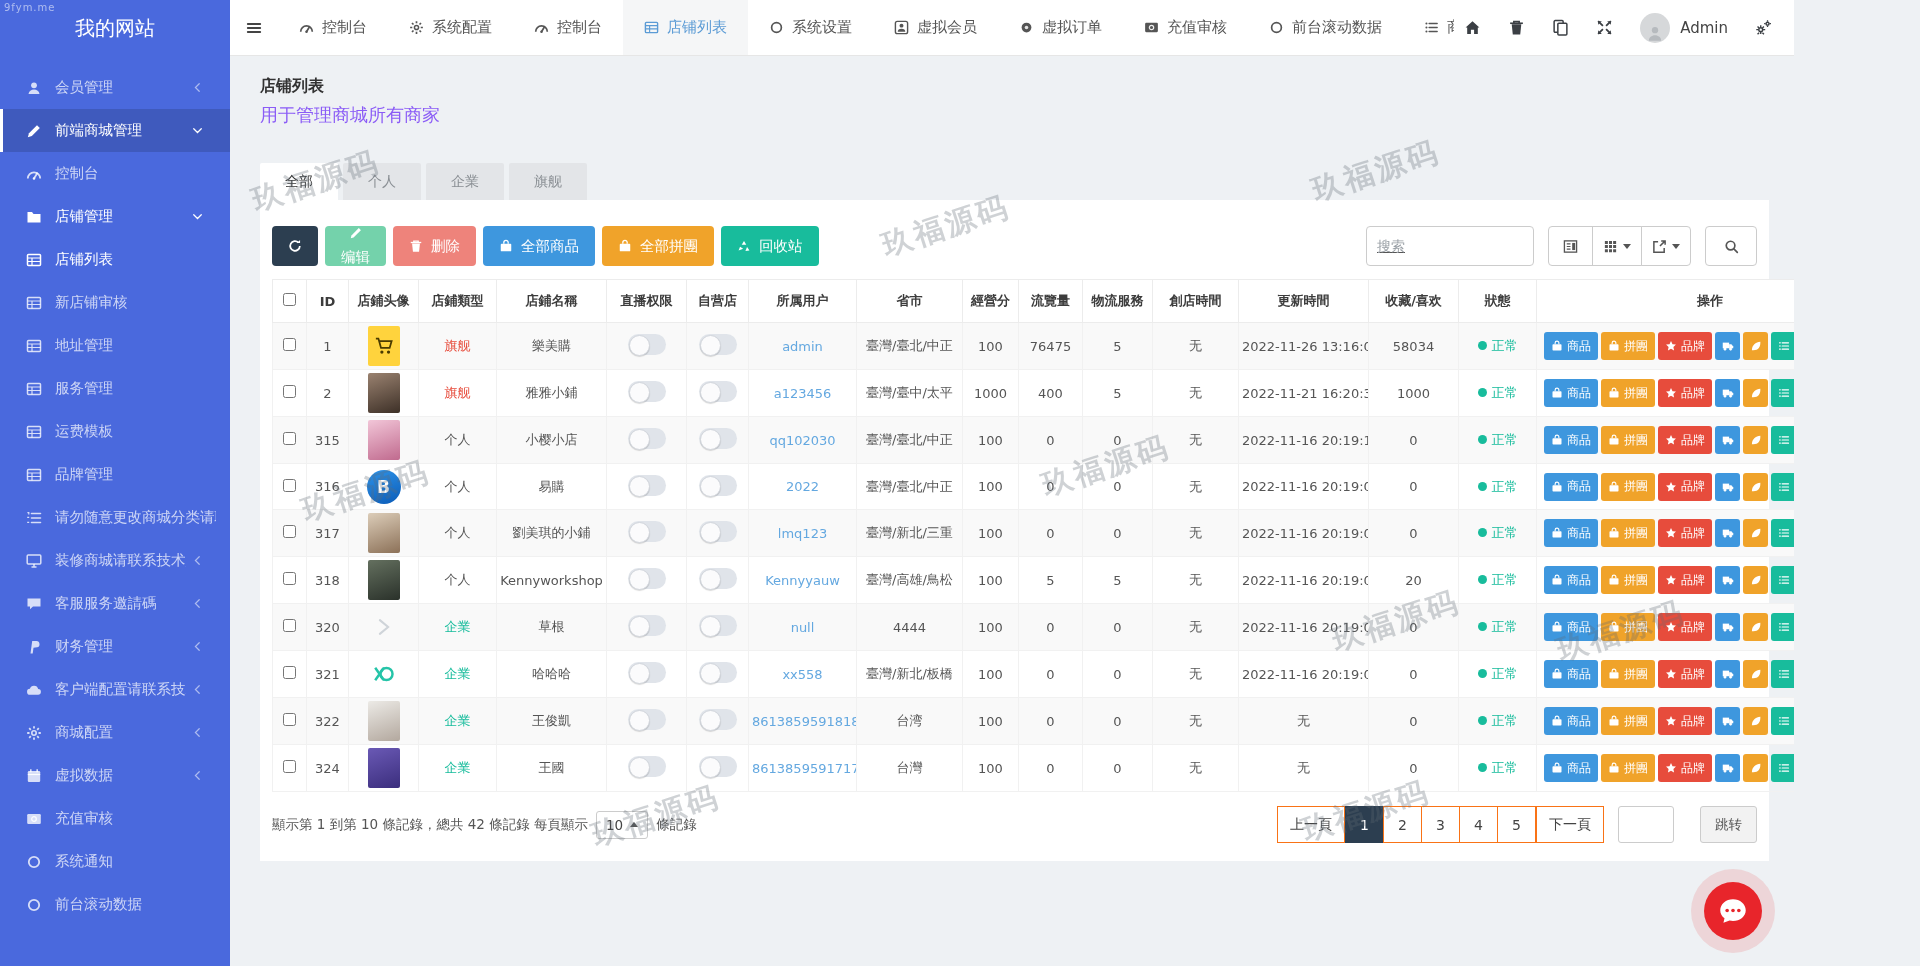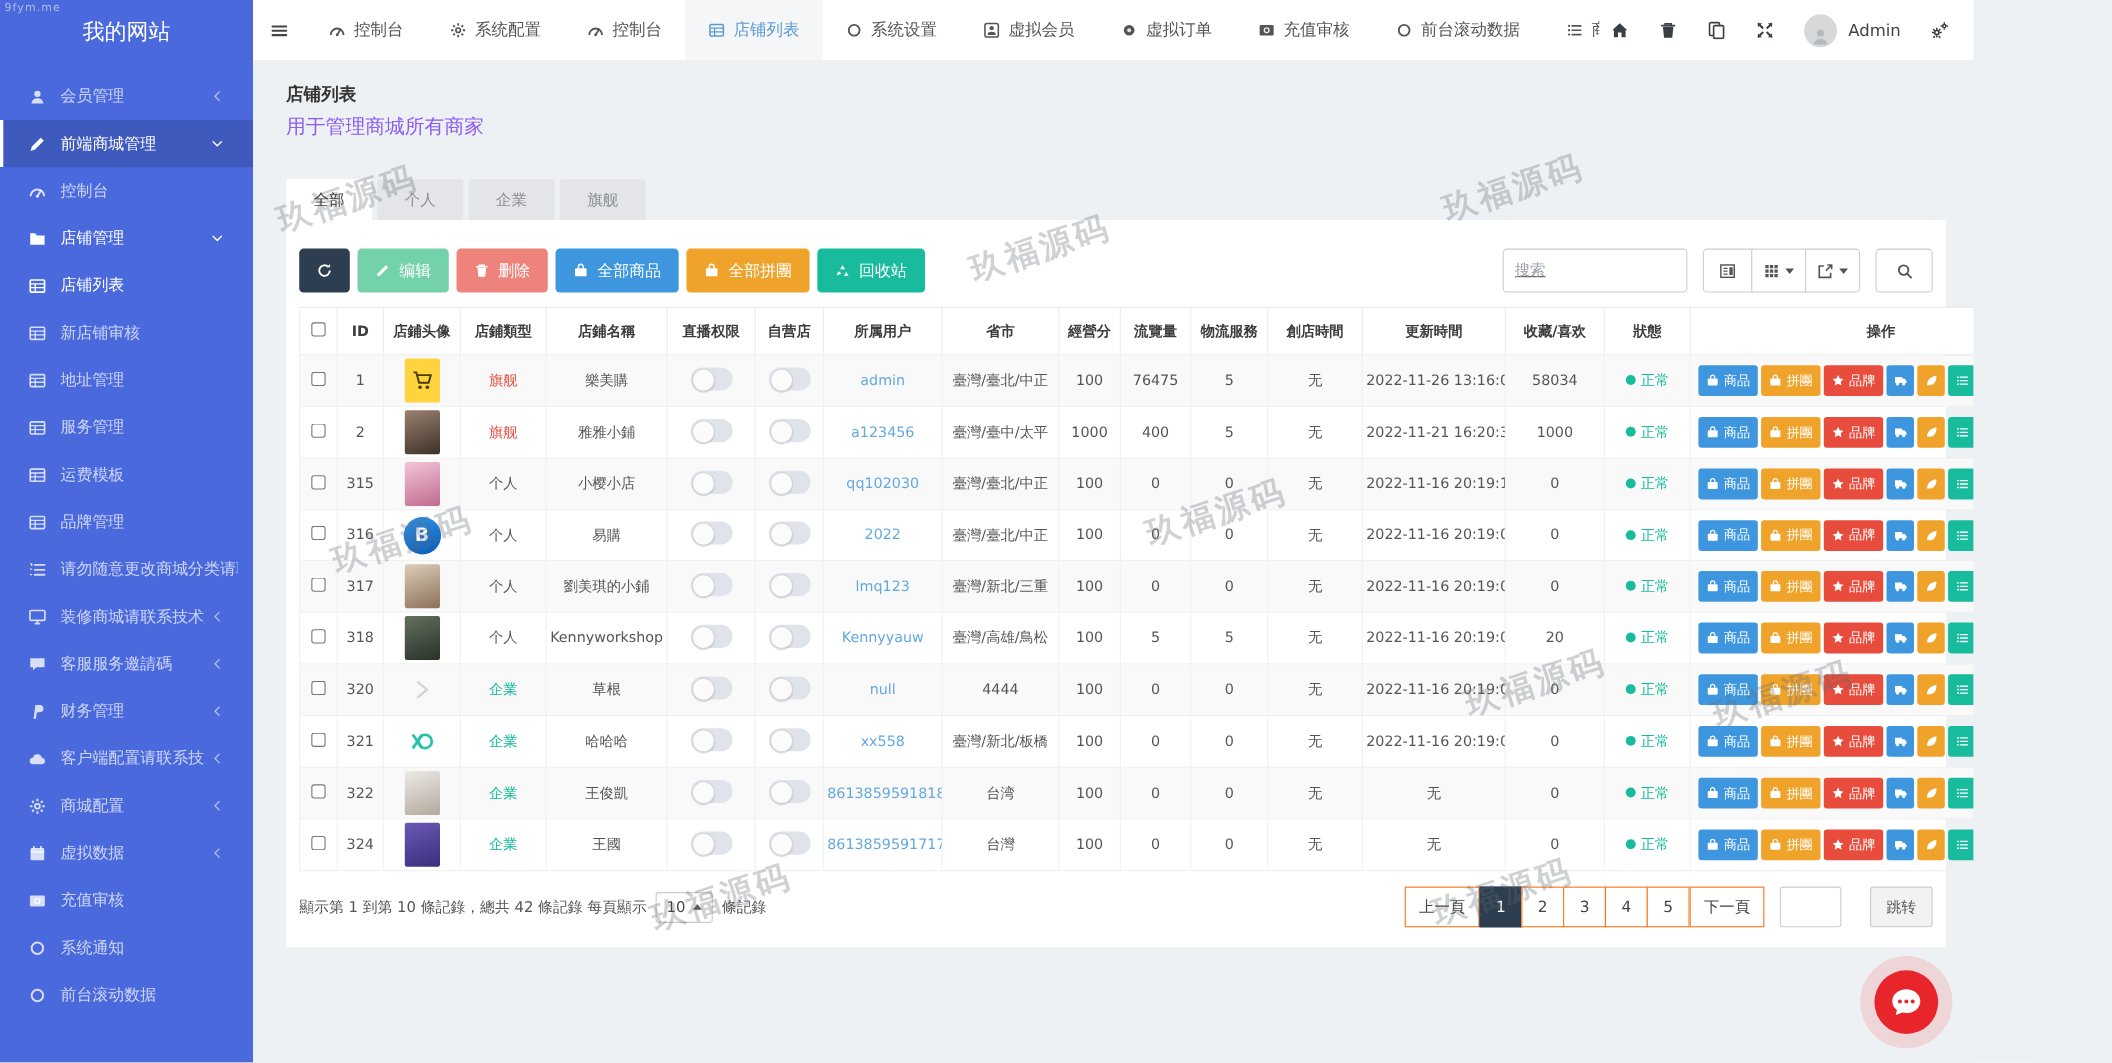--- a/index.html
+++ b/index.html
@@ -3,21 +3,21 @@
 <meta charset="utf-8">
 <style>
   * { margin:0; padding:0; box-sizing:border-box; }
   html,body { width:1920px; height:966px; overflow:hidden; background:#eef1f4;
     font-family:"DejaVu Sans","Liberation Sans",sans-serif; font-size:13px; color:#555; }
   .app { display:flex; width:1794px; height:966px; }
 
   
   .sidebar { width:230px; min-width:230px; background:#4a69dd; color:#fff; position:relative; overflow:hidden; }
   .corner-mark { position:absolute; top:2px; left:4px; font-size:10px; color:rgba(255,255,255,.55); letter-spacing:1px; }
-  .sidebar-title { height:56px; line-height:56px; text-align:center; font-size:20px; color:#fff; font-weight:500; }
+  .sidebar-title { height:56px; line-height:56px; text-align:center; font-size:20px; color:#fff; font-weight:500;font-family:Liberation Serif, serif; }
   .side-menu { margin-top:10px; }
   .side-item { height:43px; display:flex; align-items:center; padding:0 14px 0 26px; cursor:pointer;
     color:rgba(255,255,255,.72); font-size:14.5px; white-space:nowrap; overflow:hidden; }
   .side-item .ic { font-size:16px; margin-right:13px; color:rgba(255,255,255,.78); flex:0 0 auto; }
   .side-item .lbl { flex:1 1 auto; overflow:hidden; }
   .side-item .chev { font-size:11px; color:rgba(255,255,255,.55); flex:0 0 auto; margin-left:6px; }
   .side-item.bright { color:#fff; font-weight:500; }
   .side-item.bright .ic { color:#fff; }
   .side-item.active { background:rgba(0,0,0,.14); box-shadow:inset 3px 0 0 #fff; }
 
@@ -46,21 +46,21 @@
     font-size:14px; border-radius:2px 2px 0 0; cursor:pointer; }
   .ftab.active { background:#fff; color:#333; }
 
   .card { background:#fff; padding:26px 12px 18px; }
 
   .toolbar { display:flex; align-items:center; margin-bottom:13px; }
   .btn { display:inline-flex; align-items:center; justify-content:center; gap:8px; border:none; border-radius:4px;
     color:#fff; font-size:14.5px; height:40px; padding:0 16px; cursor:pointer; margin-right:7px;
     font-family:inherit; }
   .btn .ic { font-size:14px; }
-  .btn.dark{background:#2c3e50;} .btn.green-light{background:#74d2ab;} .btn.red-light{background:#ee837b;}
+  .btn.dark{background:#2c3e50;} .btn.green-light{background:#74d2ab;flex-direction:column;} .btn.red-light{background:#ee837b;}
   .btn.blue{background:#3e97de;} .btn.orange{background:#f0a32a;} .btn.teal{background:#18bc9c;}
   .toolbar-right { margin-left:auto; display:flex; align-items:center;text-decoration:underline; }
   .search-input { width:168px; height:40px; border:1px solid #ccc; border-radius:4px; padding:0 10px;
     font-size:14px; color:#333; font-family:inherit; outline:none; }
   .search-input::placeholder { color:#9aa0a6; }
   .btn-group { display:flex; margin-left:14px; }
   .gbtn { height:40px; min-width:45px; background:#fff; border:1px solid #ccc; color:#555; display:flex;
     align-items:center; justify-content:center; gap:5px; cursor:pointer; font-size:15px; padding:0 10px; }
   .gbtn + .gbtn { margin-left:-1px; }
   .btn-group .gbtn:first-child { border-radius:4px 0 0 4px; }

